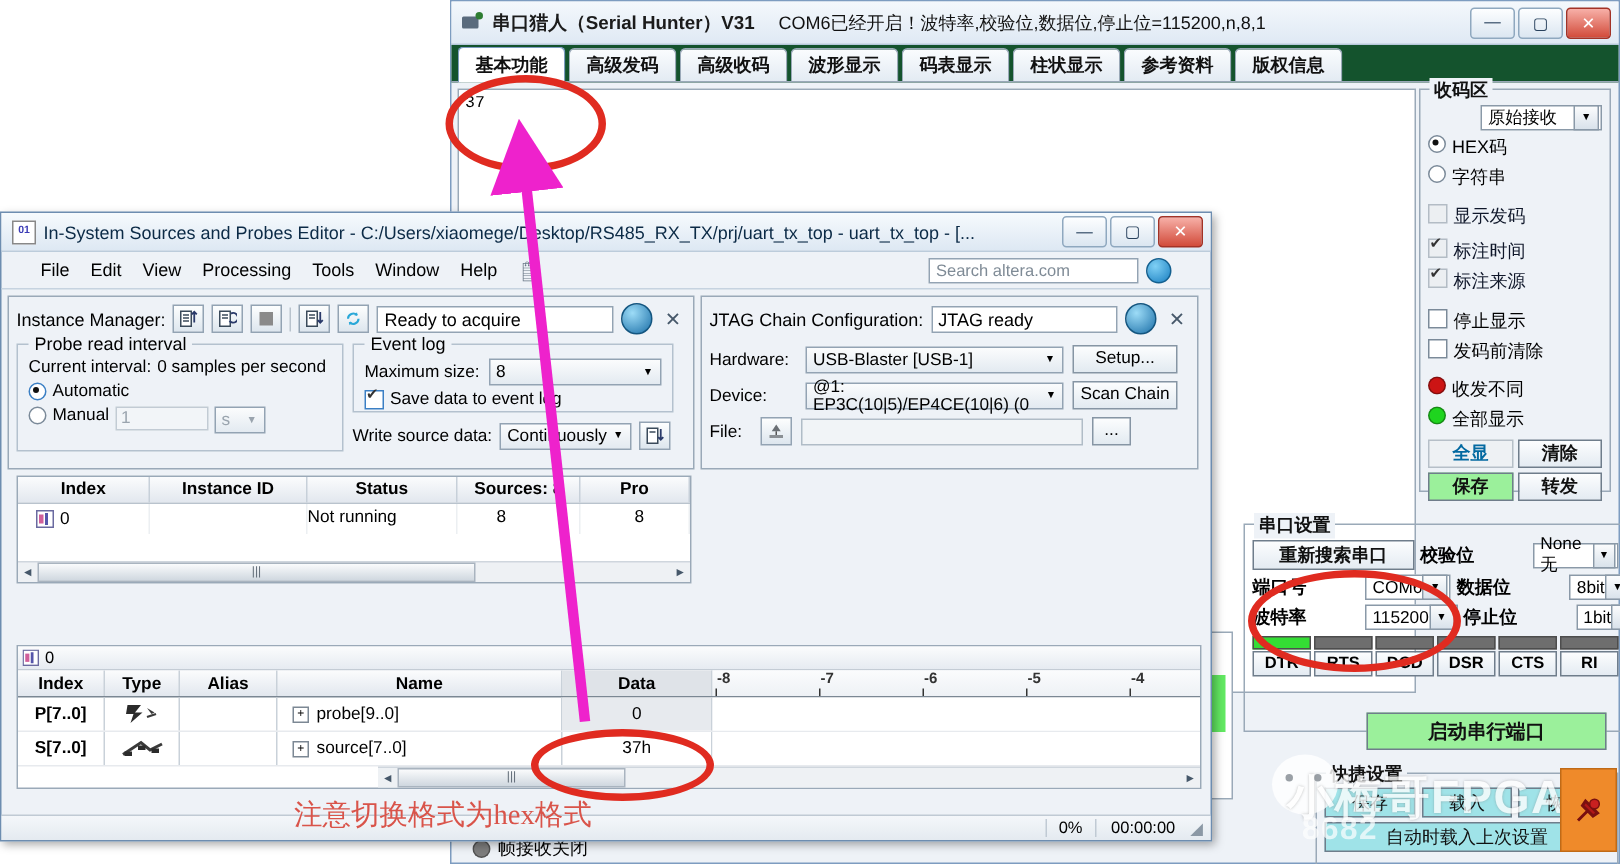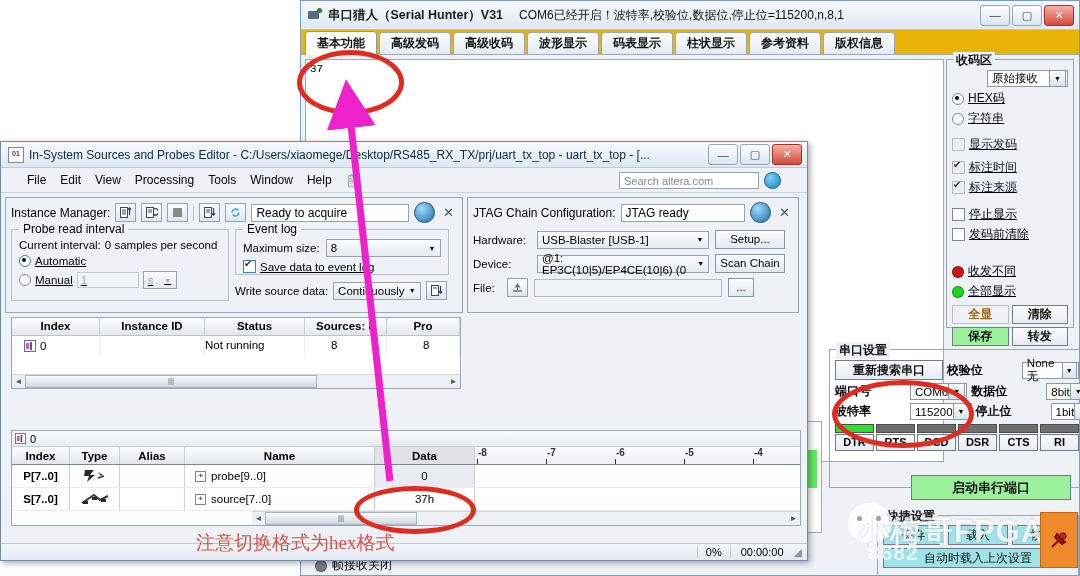--- a/index.html
+++ b/index.html
@@ -20,21 +20,21 @@
   #sh-title .tico:after{content:"";position:absolute;left:10px;top:1px;width:5px;height:5px;
      background:#2e7d32;border-radius:50%;}
   #sh-title .ttext{font-size:12.5px;font-weight:bold;color:#1b1b1b;white-space:nowrap;letter-spacing:0px;}
   #sh-title .tsub{font-size:12px;font-weight:normal;color:#111;margin-left:16px;white-space:nowrap;}
   .wbtns{margin-left:auto;display:flex;gap:2px;padding-right:3px;}
   .wbtn{width:28px;height:19px;border:1px solid #8fa8bf;border-radius:3px;
     background:linear-gradient(#fdfeff,#dbe6f1);display:flex;align-items:center;justify-content:center;
     font-size:11px;color:#27405c;}
   .wbtn.close{background:linear-gradient(#f7b0a8,#d24b3a);border-color:#a33226;color:#fff;}
   
-  #sh-tabs{display:flex;height:24px;align-items:flex-end;padding:0 4px;background:#eab308;
+  #sh-tabs{display:flex;height:24px;align-items:flex-end;padding:0 4px;background:#14532d;
     border-bottom:1px solid #9aa9b8;}
   .sh-tab{height:21px;line-height:21px;padding:0 11px;margin-right:2px;border:1px solid #9aa9b8;
     border-bottom:none;border-radius:4px 4px 0 0;background:linear-gradient(#fafcfe,#e3ebf3);
     font-size:12px;font-weight:bold;color:#111;white-space:nowrap;}
   .sh-tab.active{background:#ffffff;height:23px;line-height:23px;border-color:#7d9cc0;
     position:relative;top:1px;}
   
   #sh-body{display:flex;height:524px;}
   #sh-left{width:645px;position:relative;padding:4px 2px 0 4px;box-sizing:border-box;}
   #recv-area{height:403px;background:#fff;border:1px solid #9aa9b8;box-sizing:border-box;
@@ -42,35 +42,35 @@
   #sh-left-bottom{height:110px;position:relative;}
   #sh-right{width:132px;padding-top:4px;box-sizing:border-box;}
   
   .grp{border:1px solid #9aa9b8;margin:0 4px 4px 0;position:relative;padding:10px 5px 5px 5px;}
   .grp>.lg{position:absolute;top:-8px;left:6px;background:#eef2f7;padding:0 3px;font-size:12px;
      font-weight:bold;color:#111;}
   .sel{border:1px solid #8a99a8;background:#fff;height:17px;display:flex;align-items:center;
      padding:0 1px 0 4px;font-size:11.5px;box-sizing:border-box;margin-left:35px;}
   .sel .arw{margin-left:auto;width:15px;height:15px;background:linear-gradient(#fbfcfd,#d9e2eb);
      border:1px solid #8a99a8;display:flex;align-items:center;justify-content:center;font-size:7px;}
-  .rowline{display:flex;align-items:center;gap:4px;margin-top:3px;font-size:12px;text-decoration:underline;}
+  .rowline{display:flex;gap:4px;margin-top:3px;font-size:12px;}
   .radio{width:10px;height:10px;border:1px solid #7b8a99;border-radius:50%;background:#fff;
      display:inline-block;position:relative;flex:0 0 auto;}
   .radio.on:after{content:"";position:absolute;left:2px;top:2px;width:4px;height:4px;border-radius:50%;background:#111;}
   .cbox{width:11px;height:11px;border:1px solid #7b8a99;background:#fff;display:inline-block;
      position:relative;flex:0 0 auto;}
   .cbox.on:after{content:"✔";position:absolute;left:0px;top:-3px;font-size:10px;color:#333;}
   .cbox.dis{background:#eceff2;border-color:#b3bcc5;}
   .dim{color:#0f172a;}
   .led{width:10px;height:10px;border-radius:50%;display:inline-block;flex:0 0 auto;
      border:1px solid rgba(0,0,0,.35);}
   .btn{border:1px solid #6f7d8b;background:linear-gradient(#fcfdfe,#e4ebf2);text-align:center;
      font-size:12px;font-weight:bold;color:#111;height:19px;line-height:17px;box-sizing:border-box;}
   .btn.green{background:#9bf09b;}
-  .btn.dis{color:#a16207;border-color:#b6bfc8;background:#eef1f4;}
+  .btn.dis{color:#0369a1;border-color:#b6bfc8;background:#eef1f4;}
   .btn2{border:1px solid #6f7d8b;background:linear-gradient(#fcfdfe,#e0e8ef);text-align:center;
      font-size:12px;color:#111;height:20px;line-height:18px;box-sizing:border-box;}
   .lbl{font-size:12px;font-weight:bold;white-space:nowrap;}
   .mod-row{display:grid;grid-template-columns:repeat(6,1fr);gap:2px;margin-top:4px;}
   .mod-bar{height:9px;background:#6e6e6e;border:1px solid #4d4d4d;box-sizing:border-box;}
   .mod-bar.on{background:#34dd34;}
   .mod-lab{border:1px solid #6f7d8b;background:linear-gradient(#fcfdfe,#e4ebf2);text-align:center;
      font-size:11px;font-weight:bold;height:17px;line-height:15px;box-sizing:border-box;}
   
   #sh-status{display:flex;gap:6px;padding:4px 0 0 6px;}
@@ -219,21 +219,21 @@
           <span class="dim">标注来源</span>
         </div>
         <div class="rowline" style="margin-top:10px;">
           <span class="cbox"></span>
           <span>停止显示</span>
         </div>
         <div class="rowline">
           <span class="cbox"></span>
           <span>发码前清除</span>
         </div>
-        <div class="rowline" style="margin-top:20px;">
+        <div class="rowline" style="margin-top:8px;">
           <span class="led" style="background:#cc1414"></span>
           <span>收发不同</span>
         </div>
         <div class="rowline">
           <span class="led" style="background:#1fd41f"></span>
           <span>全部显示</span>
         </div>
         <div style="display:flex;gap:3px;margin-top:5px;">
           <div class="btn dis" style="flex:1">全显</div>
           <div class="btn" style="flex:1">清除</div>

